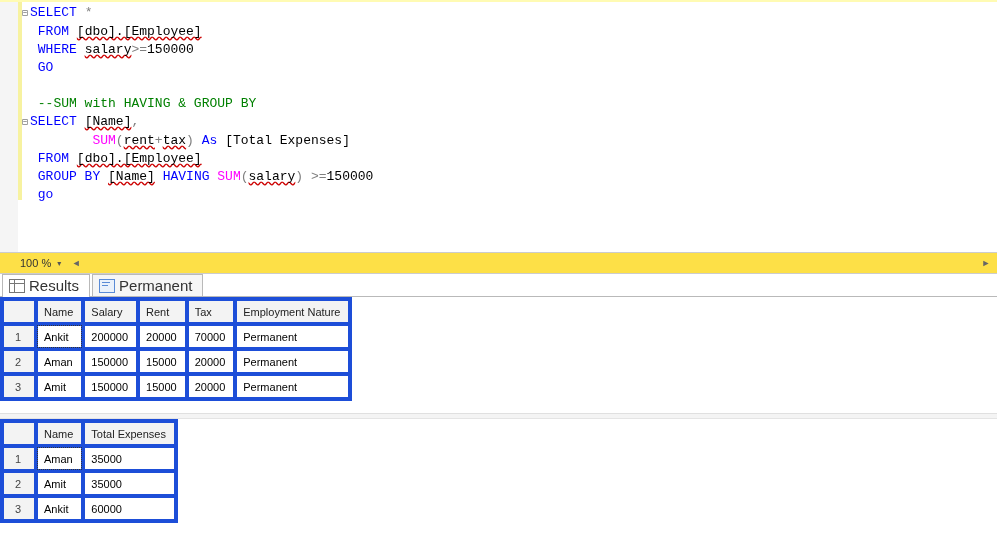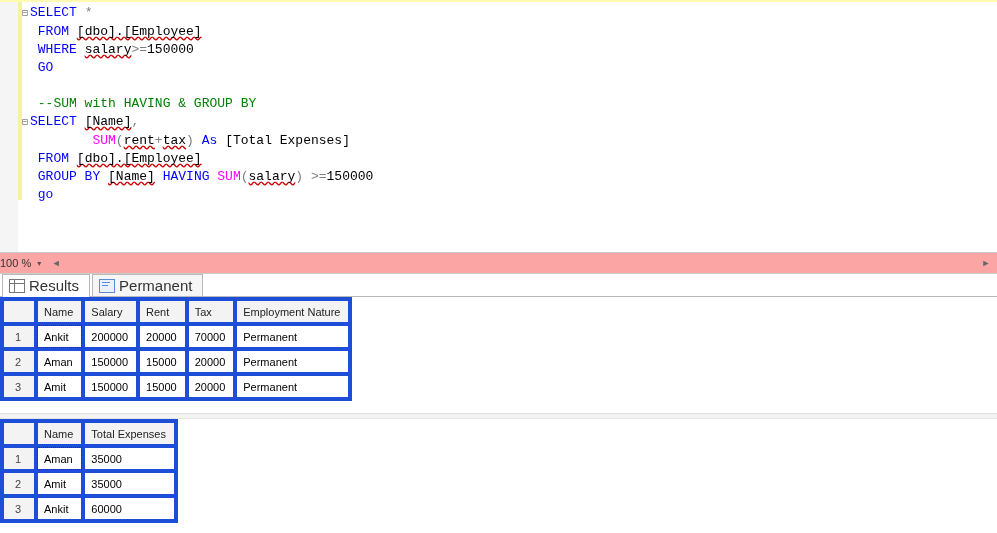--- a/index.html
+++ b/index.html
@@ -48,24 +48,24 @@
   .redsquig { text-decoration: underline wavy #c00; text-decoration-skip-ink: none; }
   .op       { color: #808080; }
   .outline  { color: #808080; margin-left: -8px; display: inline-block; width: 8px; font-size: 10px; }
 
   
   .zoom-bar {
     height: 20px;
     display: flex;
     align-items: center;
     border-bottom: 1px solid #ccc;
-    padding-left: 0;
+    padding-left: 20px;
     font-size: 11px;
     color: #333;
-    background: #fca5a5;
+    background: #fde047;
   }
   .zoom-bar .dropdown-arrow {
     margin-left: 6px;
     font-size: 8px;
     color: #555;
   }
   .zoom-bar .thin-scroll {
     flex: 1;
     height: 16px;
     margin-left: 8px;

